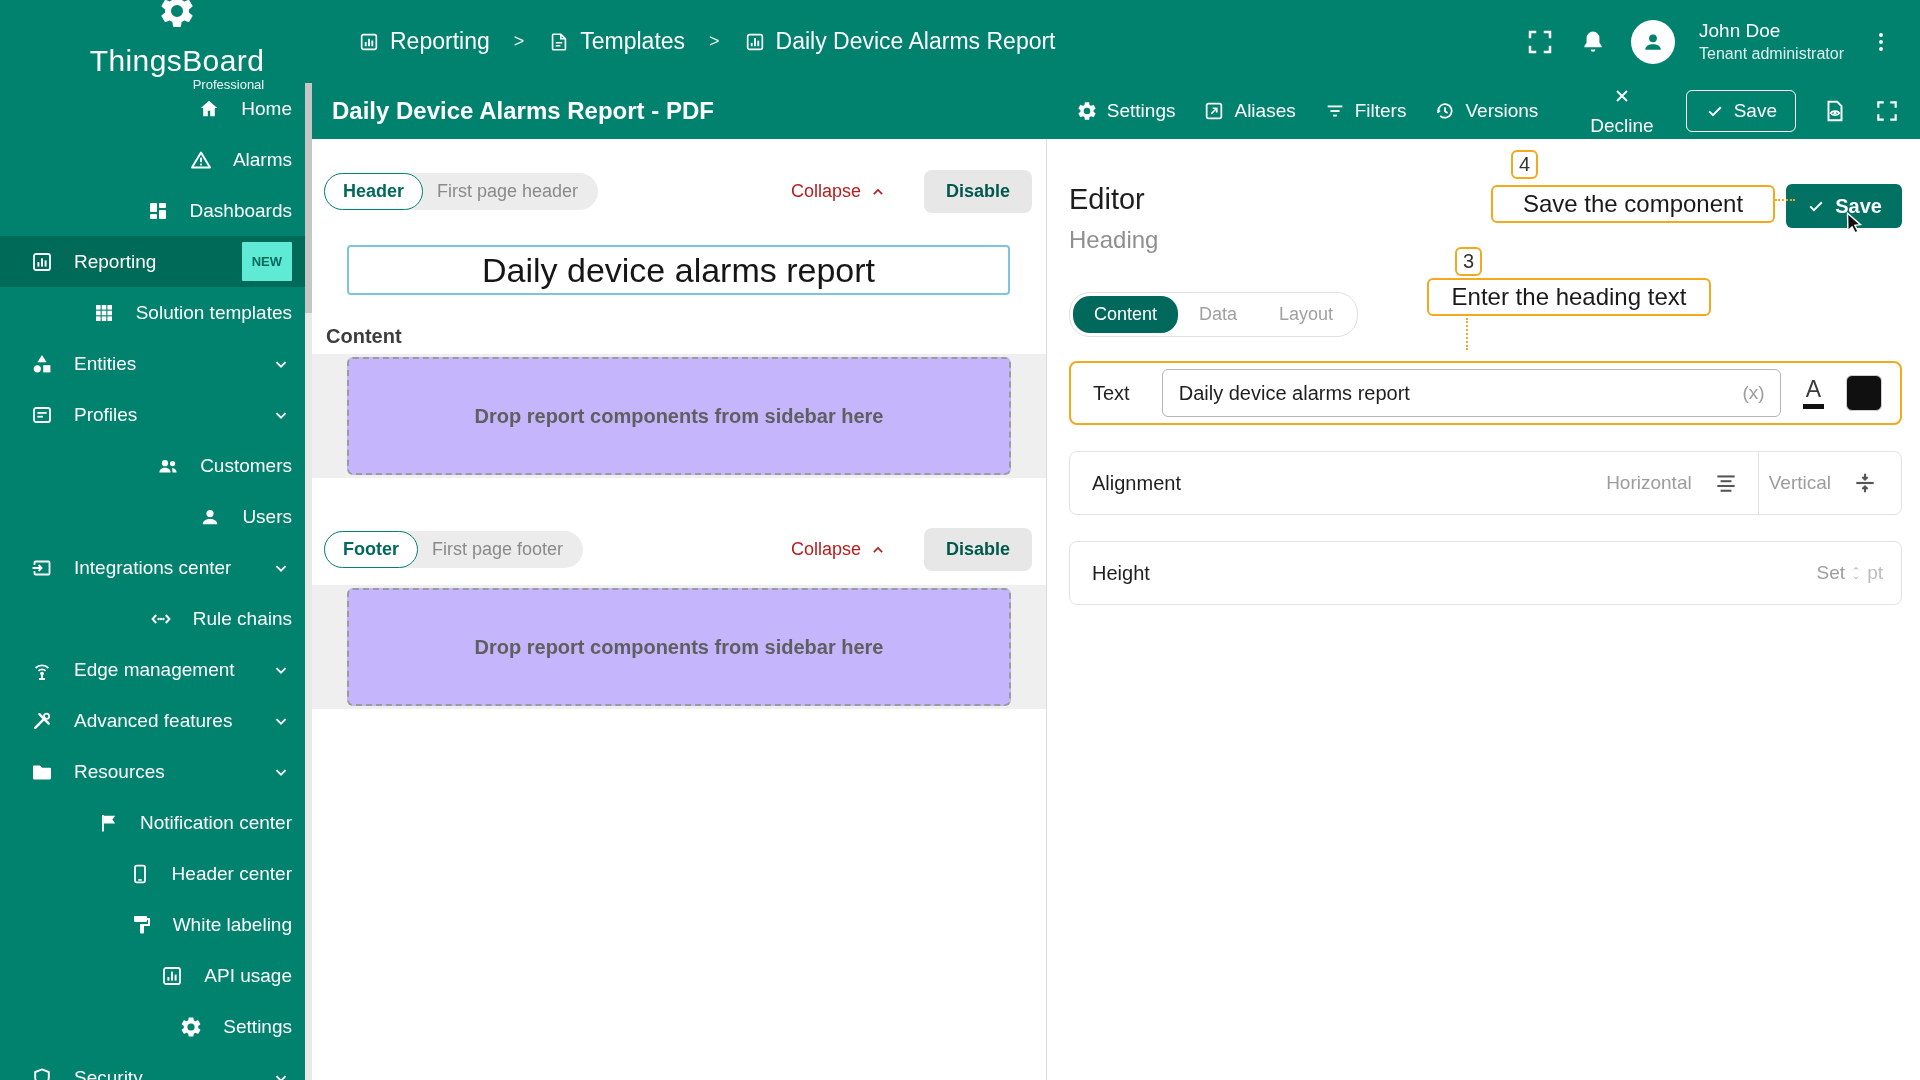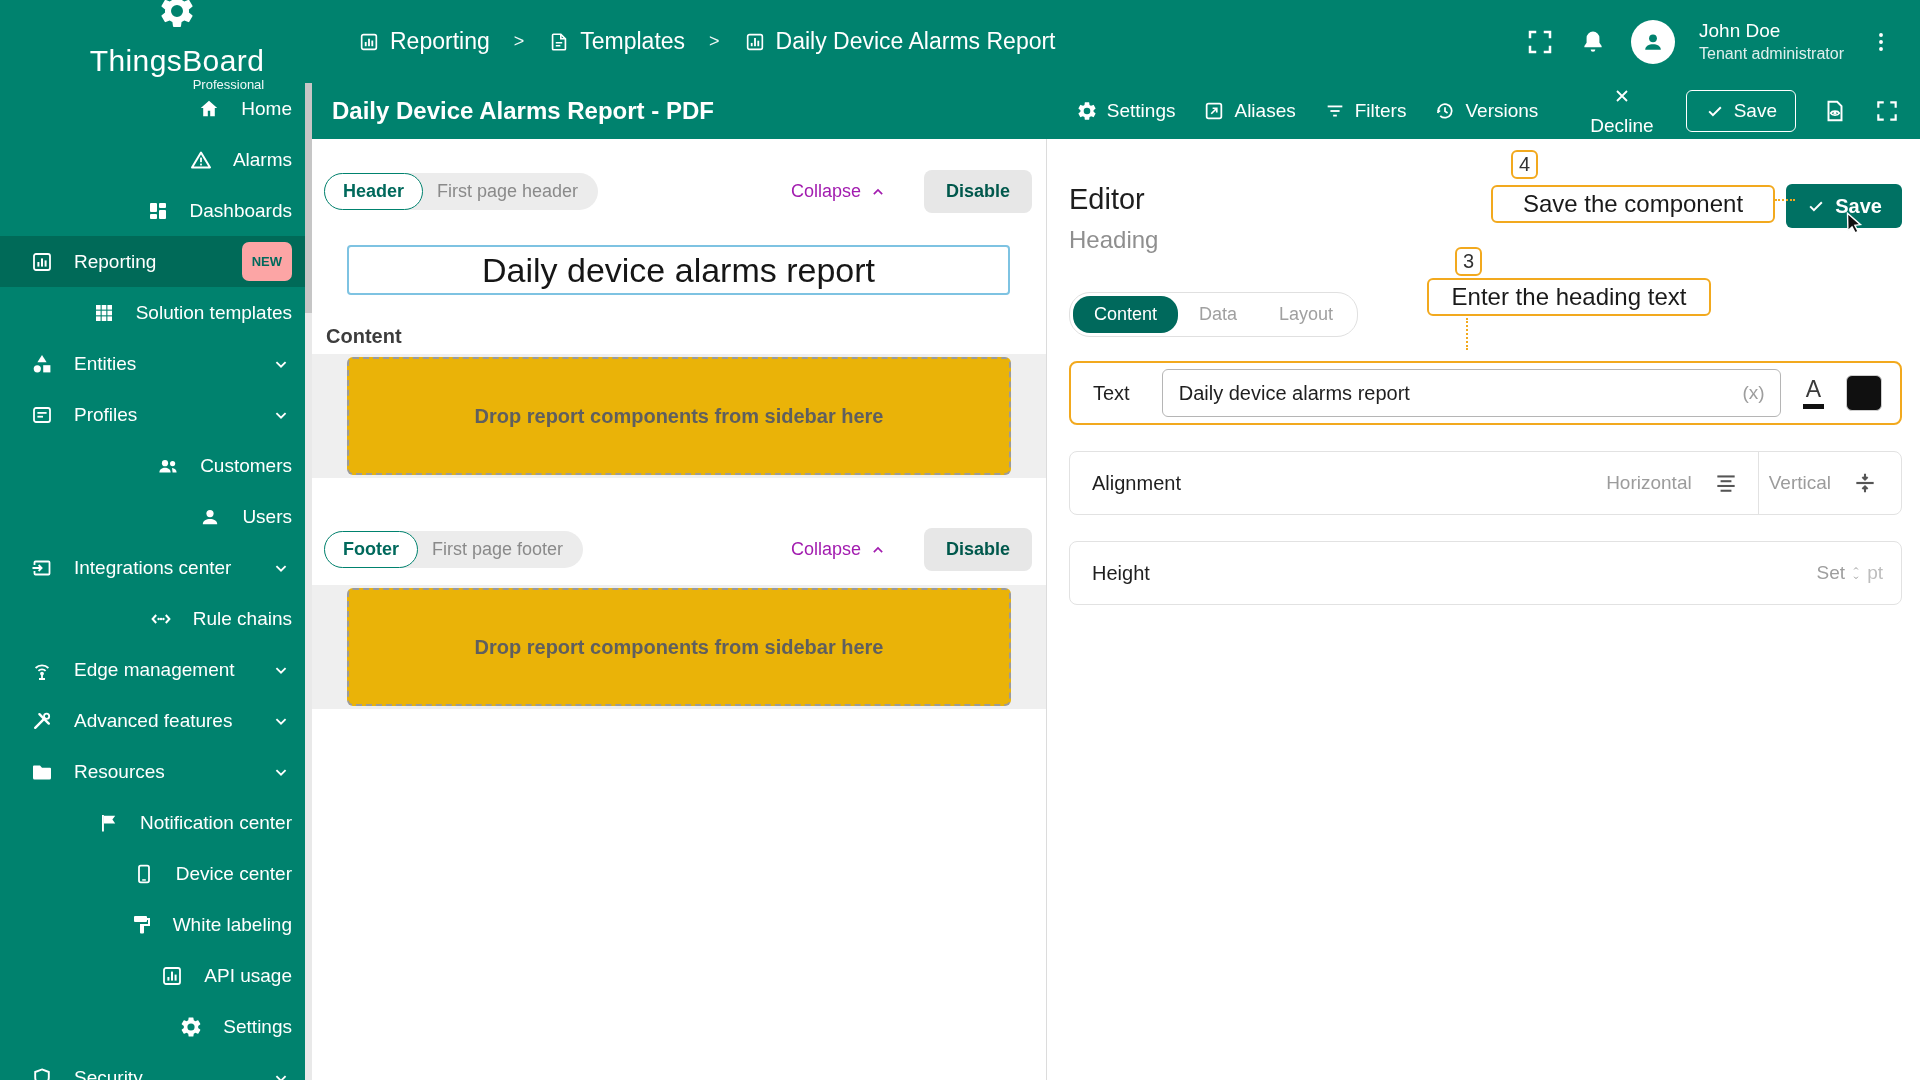--- a/index.html
+++ b/index.html
@@ -30,22 +30,22 @@
   .user-name{ font-size:19px; }
   .user-role{ font-size:16px; opacity:.88; margin-top:2px; }
 
   
   .sidebar{ position:absolute; top:83px; left:0; width:312px; bottom:0;
     background:var(--teal); overflow:hidden; z-index:9; }
   .side-item{ height:51px; display:flex; align-items:center; gap:20px;
     padding:0 20px 0 30px; color:#fff; font-size:19px; cursor:pointer;justify-content:flex-end; }
   .side-item.active{ background:var(--teal-active); }
   .s-ic{ width:24px; height:24px; flex:none; }
-  .new-badge{ margin-left:auto; background:#fca5a5; color:var(--teal-dark);
-    font-size:13px; font-weight:bold; border-radius:7px; padding:12px 10px; }
+  .new-badge{ margin-left:auto; background:#5eead4; color:var(--teal-dark);
+    font-size:13px; font-weight:bold; border-radius:1px; padding:12px 10px; }
   .side-chev{ margin-left:auto; width:22px; height:22px; }
   .side-scroll{ position:absolute; top:0; right:0; width:7px; height:100%; background:#e9e9e9; }
   .side-thumb{ position:absolute; top:0; right:0; width:7px; height:230px; background:#c6c6c6; }
 
   
   .subheader{ position:absolute; top:83px; left:312px; right:0; height:56px;
     background:var(--teal); display:flex; align-items:center; color:#fff;
     padding:0 20px; z-index:8; }
   .page-title{ font-size:24px; font-weight:bold; }
   .sub-actions{ margin-left:auto; display:flex; align-items:center; gap:4px; }
@@ -58,30 +58,30 @@
   
   .canvas{ position:absolute; top:139px; left:312px; width:734px; bottom:0;
     background:#fff; overflow:hidden; }
   .sec-row{ display:flex; align-items:center; margin:31px 14px 0 12px; }
   .sec-left{ display:inline-flex; align-items:center; gap:14px; background:#ececec;
     border-radius:19px; padding-right:20px; }
   .sec-pill{ background:#fff; border:1.5px solid var(--teal); color:var(--teal-dark);
     border-radius:19px; padding:7px 18px; font-size:18px; font-weight:bold; cursor:pointer;}
   .sec-hint{ color:#8a8a8a; font-size:18px; cursor:pointer; }
   .sec-right{ margin-left:auto; display:flex; align-items:center; gap:36px; }
-  .collapse-btn{ display:flex; align-items:center; gap:7px; font-size:18px; color:#a21caf; }
+  .collapse-btn{ display:flex; align-items:center; gap:7px; font-size:18px; color:#b91c1c; }
   .disable-btn{ background:#e7e7e7; border-radius:8px; padding:11px 22px; font-size:18px;
     font-weight:bold; color:#00584C; }
   .heading-input{ display:block; margin:32px 36px 0 35px; width:663px; height:50px;
     border:2px solid #7EC3E2; border-radius:4px; background:#fff; font-size:34px;
     text-align:center; color:#161616; }
   .content-label{ margin:30px 0 0 14px; font-size:20px; font-weight:bold; color:#3d3d3d; }
   .dz-band{ margin-top:6px; background:#efefef; padding:3px 35px; }
   .dz-band.footer-band{ margin-top:14px; }
-  .dropzone{ height:118px; border:2px dashed #9b9b9b; border-radius:6px; background:#eab308;
+  .dropzone{ height:118px; border:2px dashed #9b9b9b; border-radius:6px; background:#c4b5fd;
     display:flex; align-items:center; justify-content:center; font-size:20px;
     font-weight:bold; color:#5f5f5f; }
   .footer-row{ margin-top:50px; }
 
   
   .editor{ position:absolute; top:139px; left:1046px; right:0; bottom:0; background:#fff;
     border-left:1px solid #dcdcdc; padding:44px 18px 0 22px; }
   .ed-title{ font-size:29px; font-weight:500; color:#1e1e1e; }
   .ed-sub{ margin-top:10px; font-size:24px; color:#8f8f8f; }
   .ed-save{ position:absolute; top:45px; right:18px; height:44px; padding:0 20px;
@@ -492,21 +492,21 @@
   <div class="side-item">
     <svg class="s-ic">
         <use href="#i-flag"></use>
       </svg>
     <span>Notification center</span>
   </div>
   <div class="side-item">
     <svg class="s-ic">
         <use href="#i-phone"></use>
       </svg>
-    <span>Device center</span>
+    <span>Header center</span>
   </div>
   <div class="side-item">
     <svg class="s-ic">
         <use href="#i-paint"></use>
       </svg>
     <span>White labeling</span>
   </div>
   <div class="side-item">
     <svg class="s-ic">
         <use href="#i-chart"></use>

